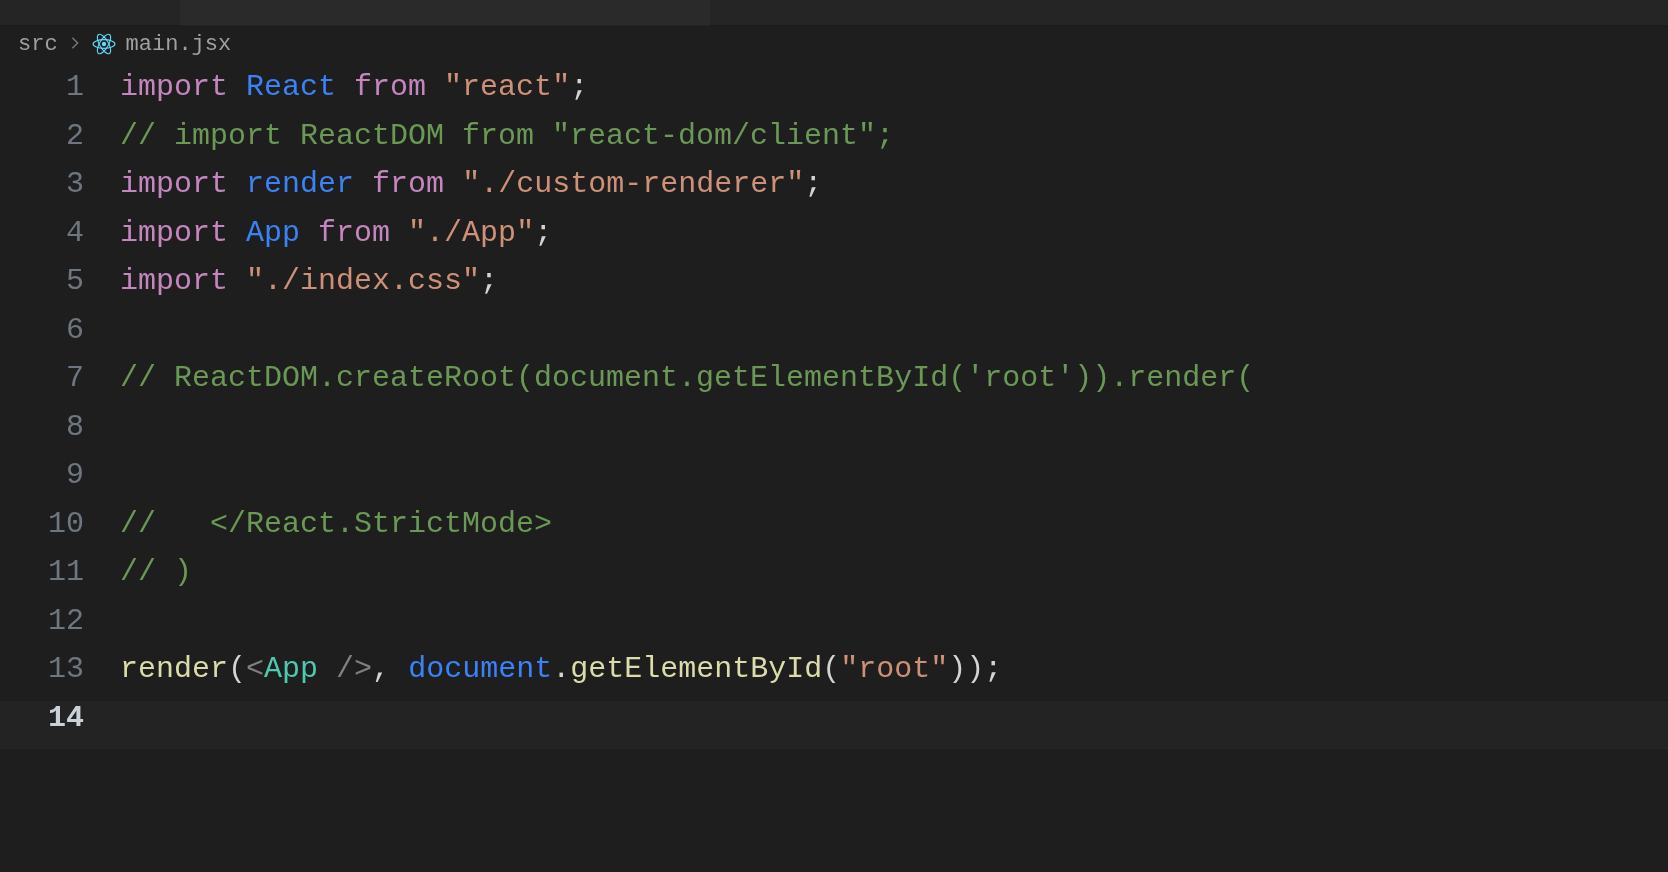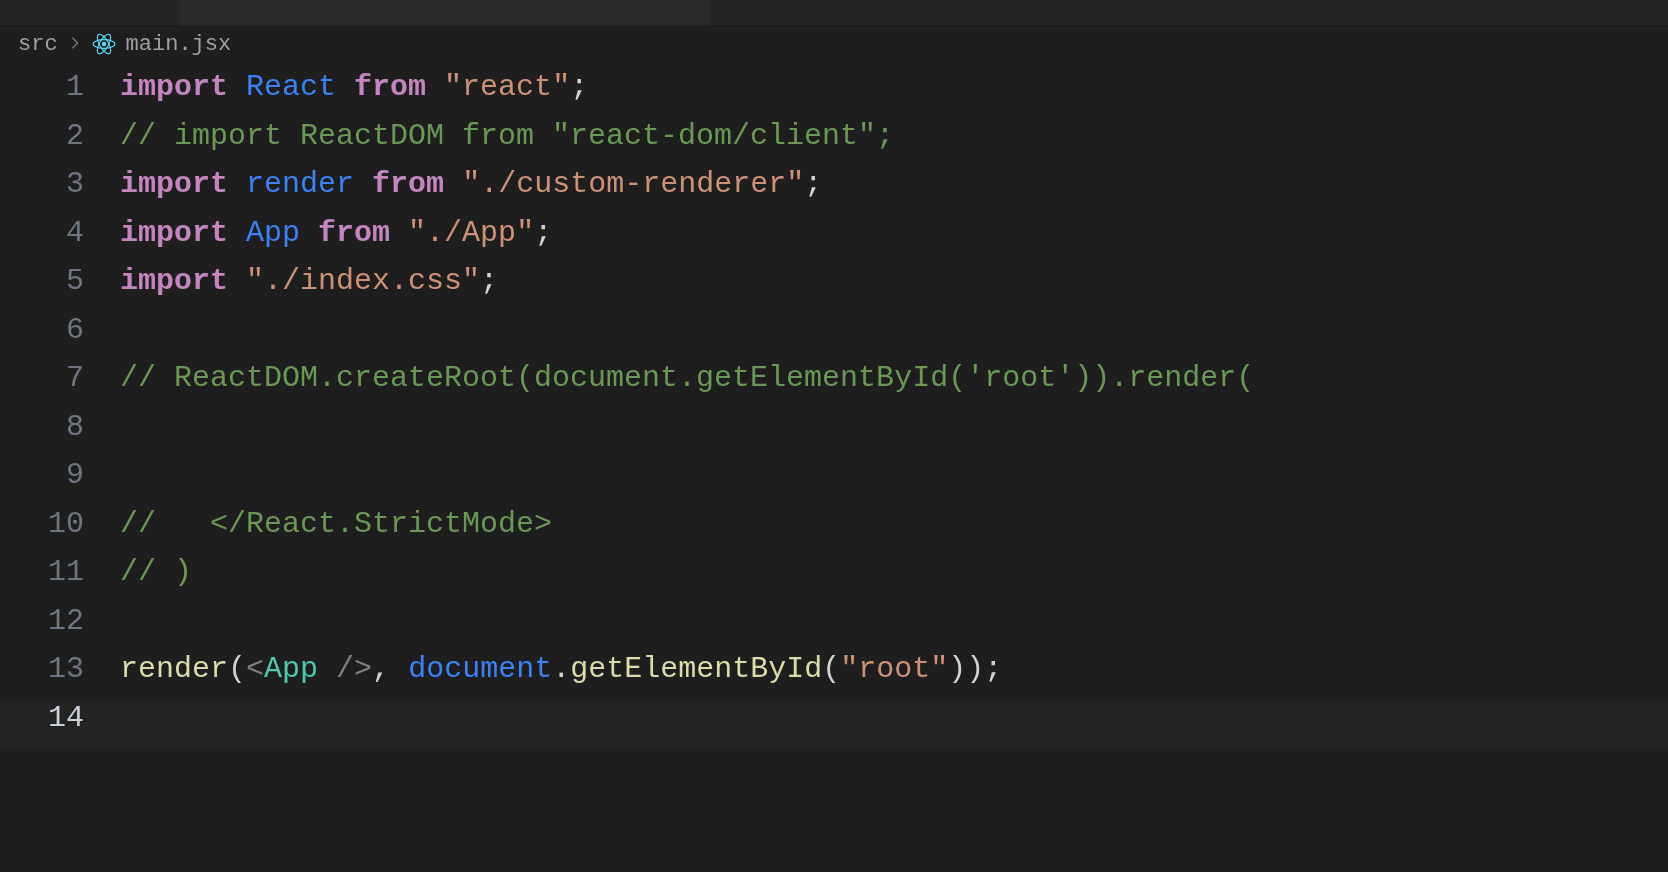--- a/index.html
+++ b/index.html
@@ -58,24 +58,24 @@
   .gutter {
     width: 120px;
     text-align: right;
     padding-right: 36px;
     color: #6e7681;
     user-select: none;
   }
   .line-content {
     flex: 1;
   }
-  .current-line .gutter { color: #c9d1d9; }
+  .current-line .gutter { color: #c9d1d9; font-weight: bold; }
   .current-line { background: rgba(255,255,255,0.025); }
 
-  .tok-kw      { color: #c586c0; font-weight: bold; }
+  .tok-kw      { color: #c586c0; }
   .tok-str     { color: #ce9178; }
   .tok-punct   { color: #d4d4d4; }
   .tok-comment { color: #6a9955; }
   .tok-func    { color: #dcdcaa; }
   .tok-var     { color: #3b82f6; }
   .tok-jsxbr   { color: #808080; }
   .tok-jsxtag  { color: #4ec9b0; }
 </style>
 </head>
 <body>

